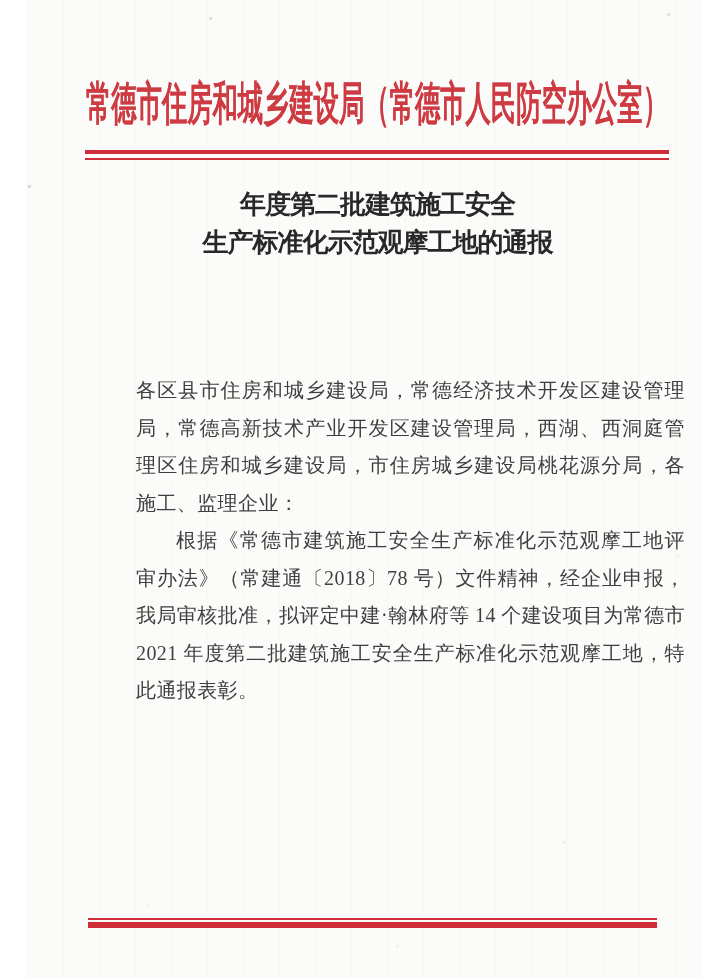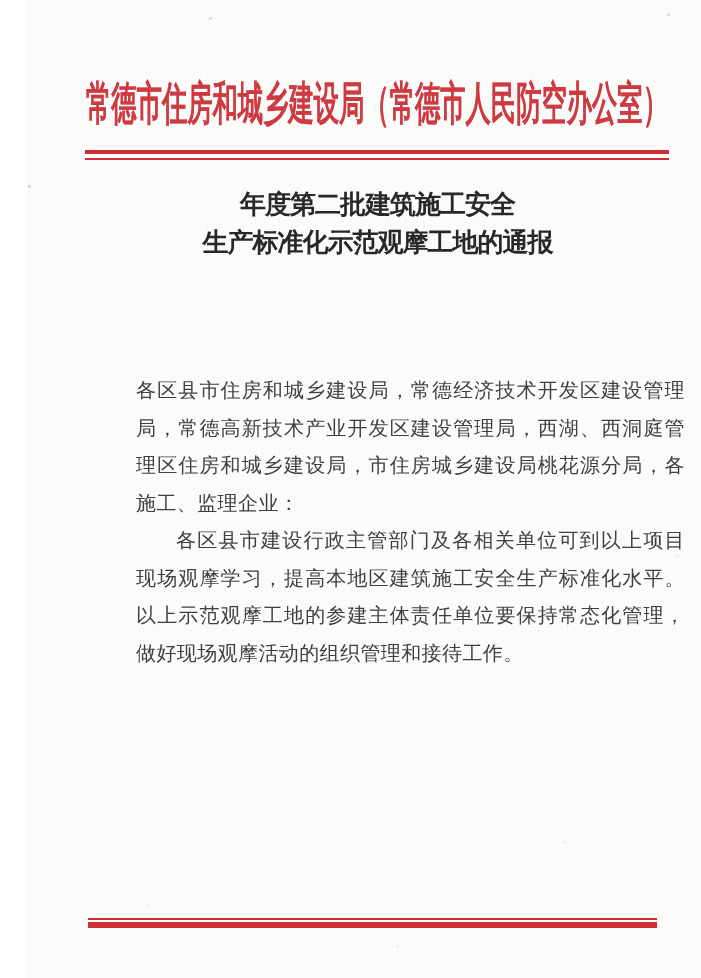--- a/index.html
+++ b/index.html
@@ -100,18 +100,18 @@
   <div class="rule rule-head-thick"></div>
   <div class="rule rule-head-thin"></div>
 
   <div class="doc-title">
     <div class="doc-title-line">年度第二批建筑施工安全</div>
     <div class="doc-title-line">生产标准化示范观摩工地的通报</div>
   </div>
 
   <div class="body-text">
     <p class="para">各区县市住房和城乡建设局，常德经济技术开发区建设管理局，常德高新技术产业开发区建设管理局，西湖、西洞庭管理区住房和城乡建设局，市住房城乡建设局桃花源分局，各施工、监理企业：</p>
-    <p class="para indent">各区县市建设行政主管部门及各相关单位可到以上项目现场观摩学习，提高本地区建筑施工安全生产标准化水平。以上示范观摩工地的参建主体责任单位要保持常态化管理，做好现场观摩活动的组织管理和接待工作。</p>
+    <p class="para indent">根据《常德市建筑施工安全生产标准化示范观摩工地评审办法》（常建通〔2018〕78 号）文件精神，经企业申报，我局审核批准，拟评定中建·翰林府等 14 个建设项目为常德市 2021 年度第二批建筑施工安全生产标准化示范观摩工地，特此通报表彰。</p>
   </div>
 
   <div class="rule rule-foot-thin"></div>
   <div class="rule rule-foot-thick"></div>
 </div>
 
 </body></html>

